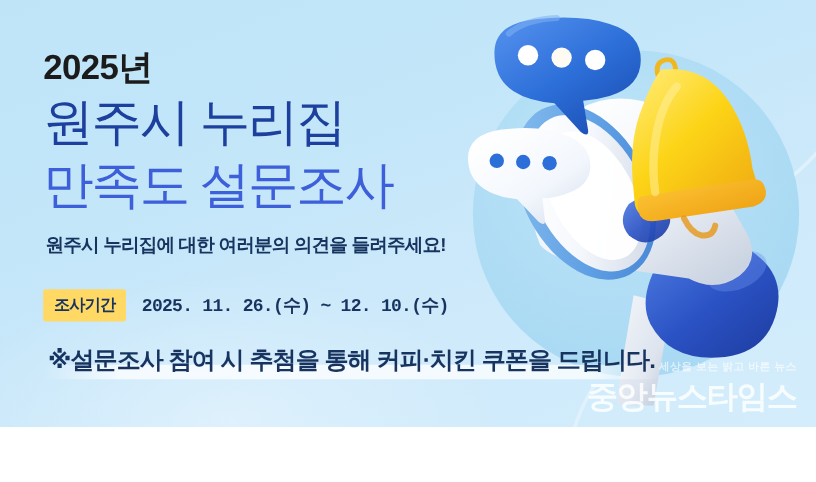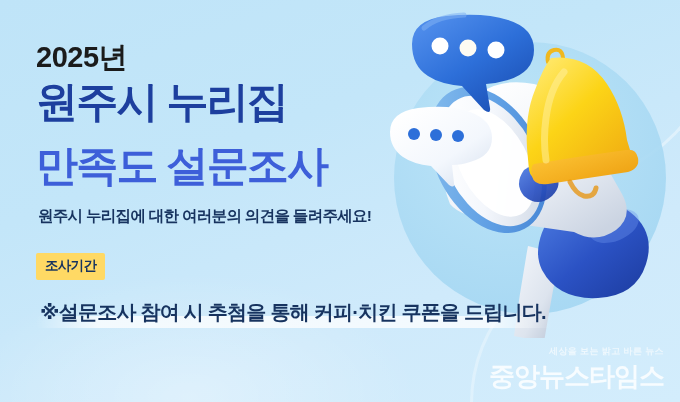--- a/index.html
+++ b/index.html
@@ -5,21 +5,21 @@
 <style>
   html, body {
     margin: 0;
     padding: 0;
     background: #ffffff;
   }
 
   .banner {
     position: relative;
     width: 680px;
-    height: 402px;
+    height: 356px;
     overflow: hidden;
     font-family: "Liberation Sans", "DejaVu Sans", sans-serif;
     background: linear-gradient(160deg, #bfe4f8 0%, #c3e6f9 35%, #cfeafb 70%, #d3edfc 100%);
   }
 
   
   .bg-swirl-a {
     position: absolute;
     left: 398px;
     top: -150px;
@@ -80,28 +80,28 @@
     font-weight: 800;
     letter-spacing: -0.5px;
     color: #1b1b1b;
     line-height: 1.05;
     margin: 0 0 6px 0;
     white-space: nowrap;
   }
 
   .title-1, .title-2 {
     font-size: 42px;
-    font-weight: 700;
+    font-weight: 400;
     letter-spacing: -1.8px;
     line-height: 1.12;
     margin: 0;
     white-space: nowrap;
   }
   .title-1 { color: #1d3f9e; }
-  .title-2 { color: #3d5fd9; margin-top: 17px; }
+  .title-2 { color: #3d5fd9; margin-top: 5px; }
 
   .subtitle {
     margin: 16px 0 0 2px;
     font-size: 15.5px;
     font-weight: 700;
     letter-spacing: -0.7px;
     color: #17335f;
     white-space: nowrap;
   }
 
@@ -296,20 +296,21 @@
 
     <p class="year-line">2025년</p>
     <p class="title-1">원주시 누리집</p>
     <p class="title-2">만족도 설문조사</p>
 
     <p class="subtitle">원주시 누리집에 대한 여러분의 의견을 들려주세요!</p>
 
     <div class="info-list">
       <div class="info-row">
         <span class="badge">조사기간</span>
+        <span class="info-value">2025. 11. 26.(수) ~ 12. 10.(수)</span>
       </div>
     </div>
 
     <div class="note-wrap">
       <span class="note-highlight"></span>
       <span class="note-text">※설문조사 참여 시 추첨을 통해 커피·치킨 쿠폰을 드립니다.</span>
     </div>
   </div>
 
   <div class="watermark">

